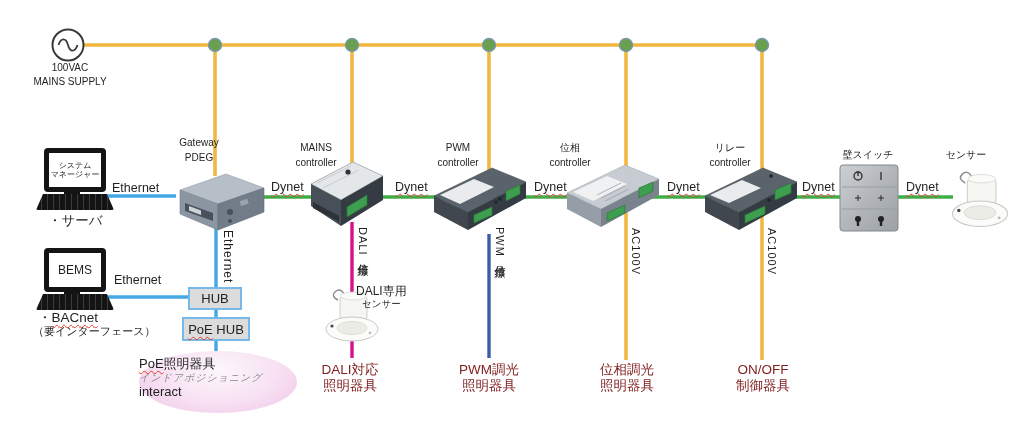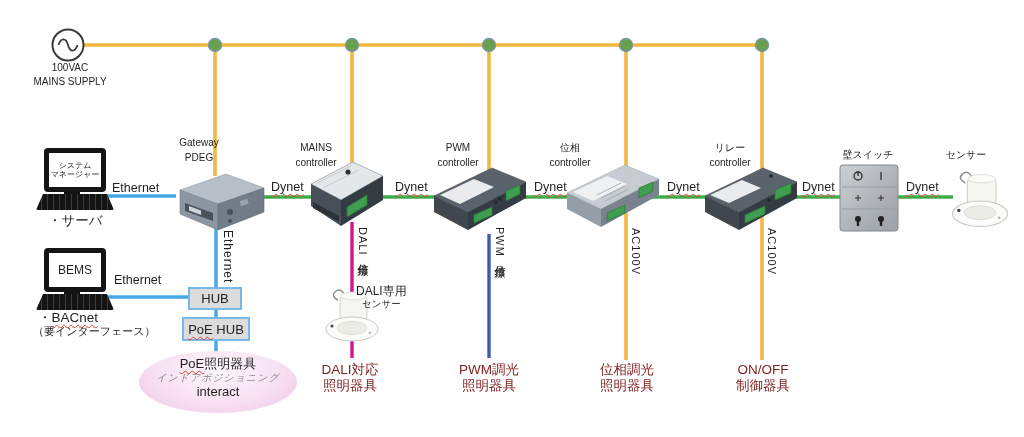--- a/index.html
+++ b/index.html
@@ -13,21 +13,21 @@
   .vtext{position:absolute;writing-mode:vertical-rl;text-orientation:mixed;font-size:11px;letter-spacing:1px;color:#1f1f1f;white-space:nowrap;}
   .hubbox{position:absolute;background:#dcdcdc;border:2px solid #74b9e7;display:flex;align-items:center;justify-content:center;
           font-size:13px;color:#222;}
   .monitor{position:absolute;background:#ffffff;border:5px solid #141414;border-radius:4px;
            display:flex;flex-direction:column;align-items:center;justify-content:center;text-align:center;}
   .stand{position:absolute;background:#141414;}
   .kbd{position:absolute;background:repeating-linear-gradient(90deg,#141414 0 5px,#3c3c3c 5px 6px);
        clip-path:polygon(9% 0,91% 0,100% 100%,0 100%);border-radius:2px;}
   .ellipse{position:absolute;border-radius:50%;
            background:radial-gradient(ellipse at 50% 32%,#fdf7fc 0%,#f7e0f2 55%,#efc3e7 100%);
-           text-align:center;}
+           }
   .cap{position:absolute;font-size:13.5px;white-space:nowrap;color:#1f1f1f;}
 </style>
 </head>
 <body>
 
 <div class="page">
 
   <svg class="abs" style="left:0;top:0" width="1024" height="437" viewBox="0 0 1024 437">
 
     <path d="M83 45 H762" stroke="#F1B73E" stroke-width="3.6" fill="none"></path>

